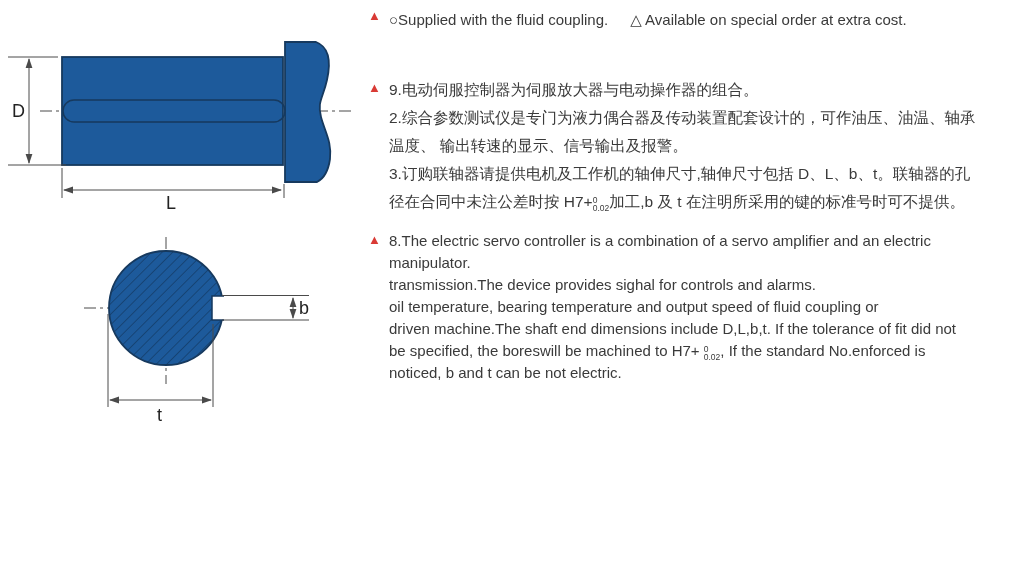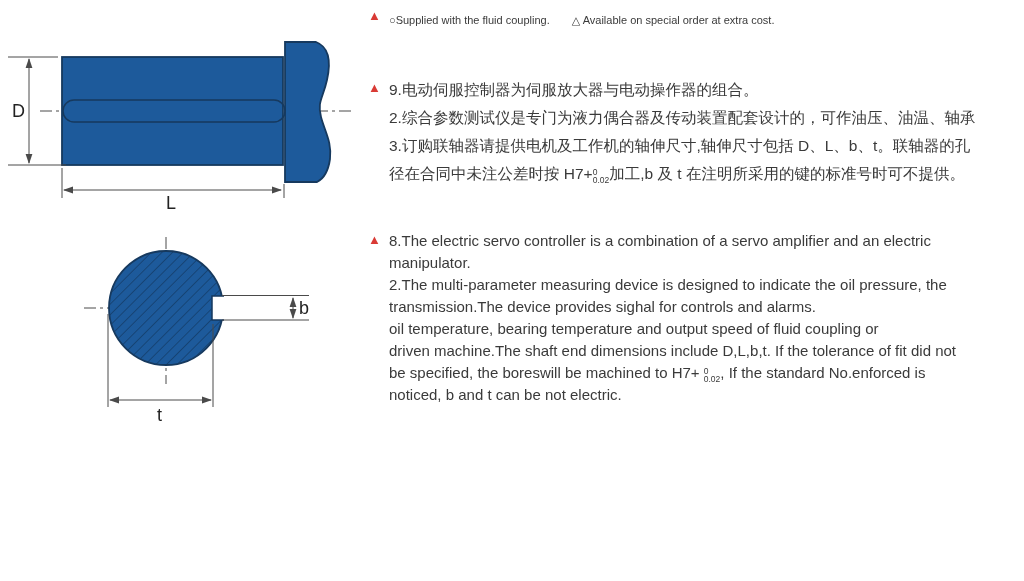--- a/index.html
+++ b/index.html
@@ -17,21 +17,21 @@
   .dimlabel{font-family:"Liberation Sans","DejaVu Sans",sans-serif;font-size:18px;fill:var(--label,#222);}
   .notch-edge{fill:none;stroke:var(--outline,#16395e);stroke-width:1.5;}
 
   .text-col{position:absolute;left:368px;top:0;width:654px;}
   .note-block{position:absolute;left:0;padding-left:21px;width:630px;}
   .tri{
     position:absolute;left:0;top:1px;
     color:var(--accent-red,#d93a35);font-size:13px;line-height:1;
   }
   .block-legend{top:8px;font-size:15.5px;line-height:24px;}
-  .block-legend .en-line{font-size:11px;}
+  .block-legend .en-line{font-size:15px;}
   .block-legend .gap{display:inline-block;width:22px;}
   .block-zh{top:76px;font-size:15.5px;line-height:28px;}
   .block-en{top:230px;font-size:15px;line-height:22px;}
   .block-zh .tri{top:5px;}
   .block-en .tri{top:3px;}
 
   .tol{
     display:inline-block;vertical-align:-4px;
     font-size:8.5px;line-height:8px;text-align:left;
   }
@@ -92,29 +92,29 @@
 
   <div class="note-block block-legend">
     <span class="tri">▲</span>
     <div class="en-line"><span>○Supplied with the fluid coupling.</span><span class="gap"></span><span>△ Available on special order at extra cost.</span></div>
   </div>
 
   <div class="note-block block-zh">
     <span class="tri">▲</span>
     <div>9.电动伺服控制器为伺服放大器与电动操作器的组合。</div>
     <div>2.综合参数测试仪是专门为液力偶合器及传动装置配套设计的，可作油压、油温、轴承</div>
+    <div>温度、 输出转速的显示、信号输出及报警。</div>
     <div>3.订购联轴器请提供电机及工作机的轴伸尺寸,轴伸尺寸包括 D、L、b、t。联轴器的孔</div>
     <div><span>径在合同中未注公差时按 H7+</span><span class="tol"><span>0</span><span>0.02</span></span><span>加工,b 及 t 在注明所采用的键的标准号时可不提供。</span></div>
   </div>
 
   <div class="note-block block-en">
     <span class="tri">▲</span>
     <div>8.The electric servo controller is a combination of a servo amplifier and an electric</div>
     <div>manipulator.</div>
-    <div>2.The multi-parameter measuring device is designed to indicate the oil pressure, the</div>
     <div>transmission.The device provides sighal for controls and alarms.</div>
     <div>oil temperature, bearing temperature and output speed of fluid coupling or</div>
     <div>driven machine.The shaft end dimensions include D,L,b,t. If the tolerance of fit did not</div>
     <div><span>be specified, the boreswill be machined to H7+ </span><span class="tol"><span>0</span><span>0.02</span></span><span>, If the standard No.enforced is</span></div>
     <div>noticed, b and t can be not electric.</div>
   </div>
 
 </div>
 
 </body></html>

